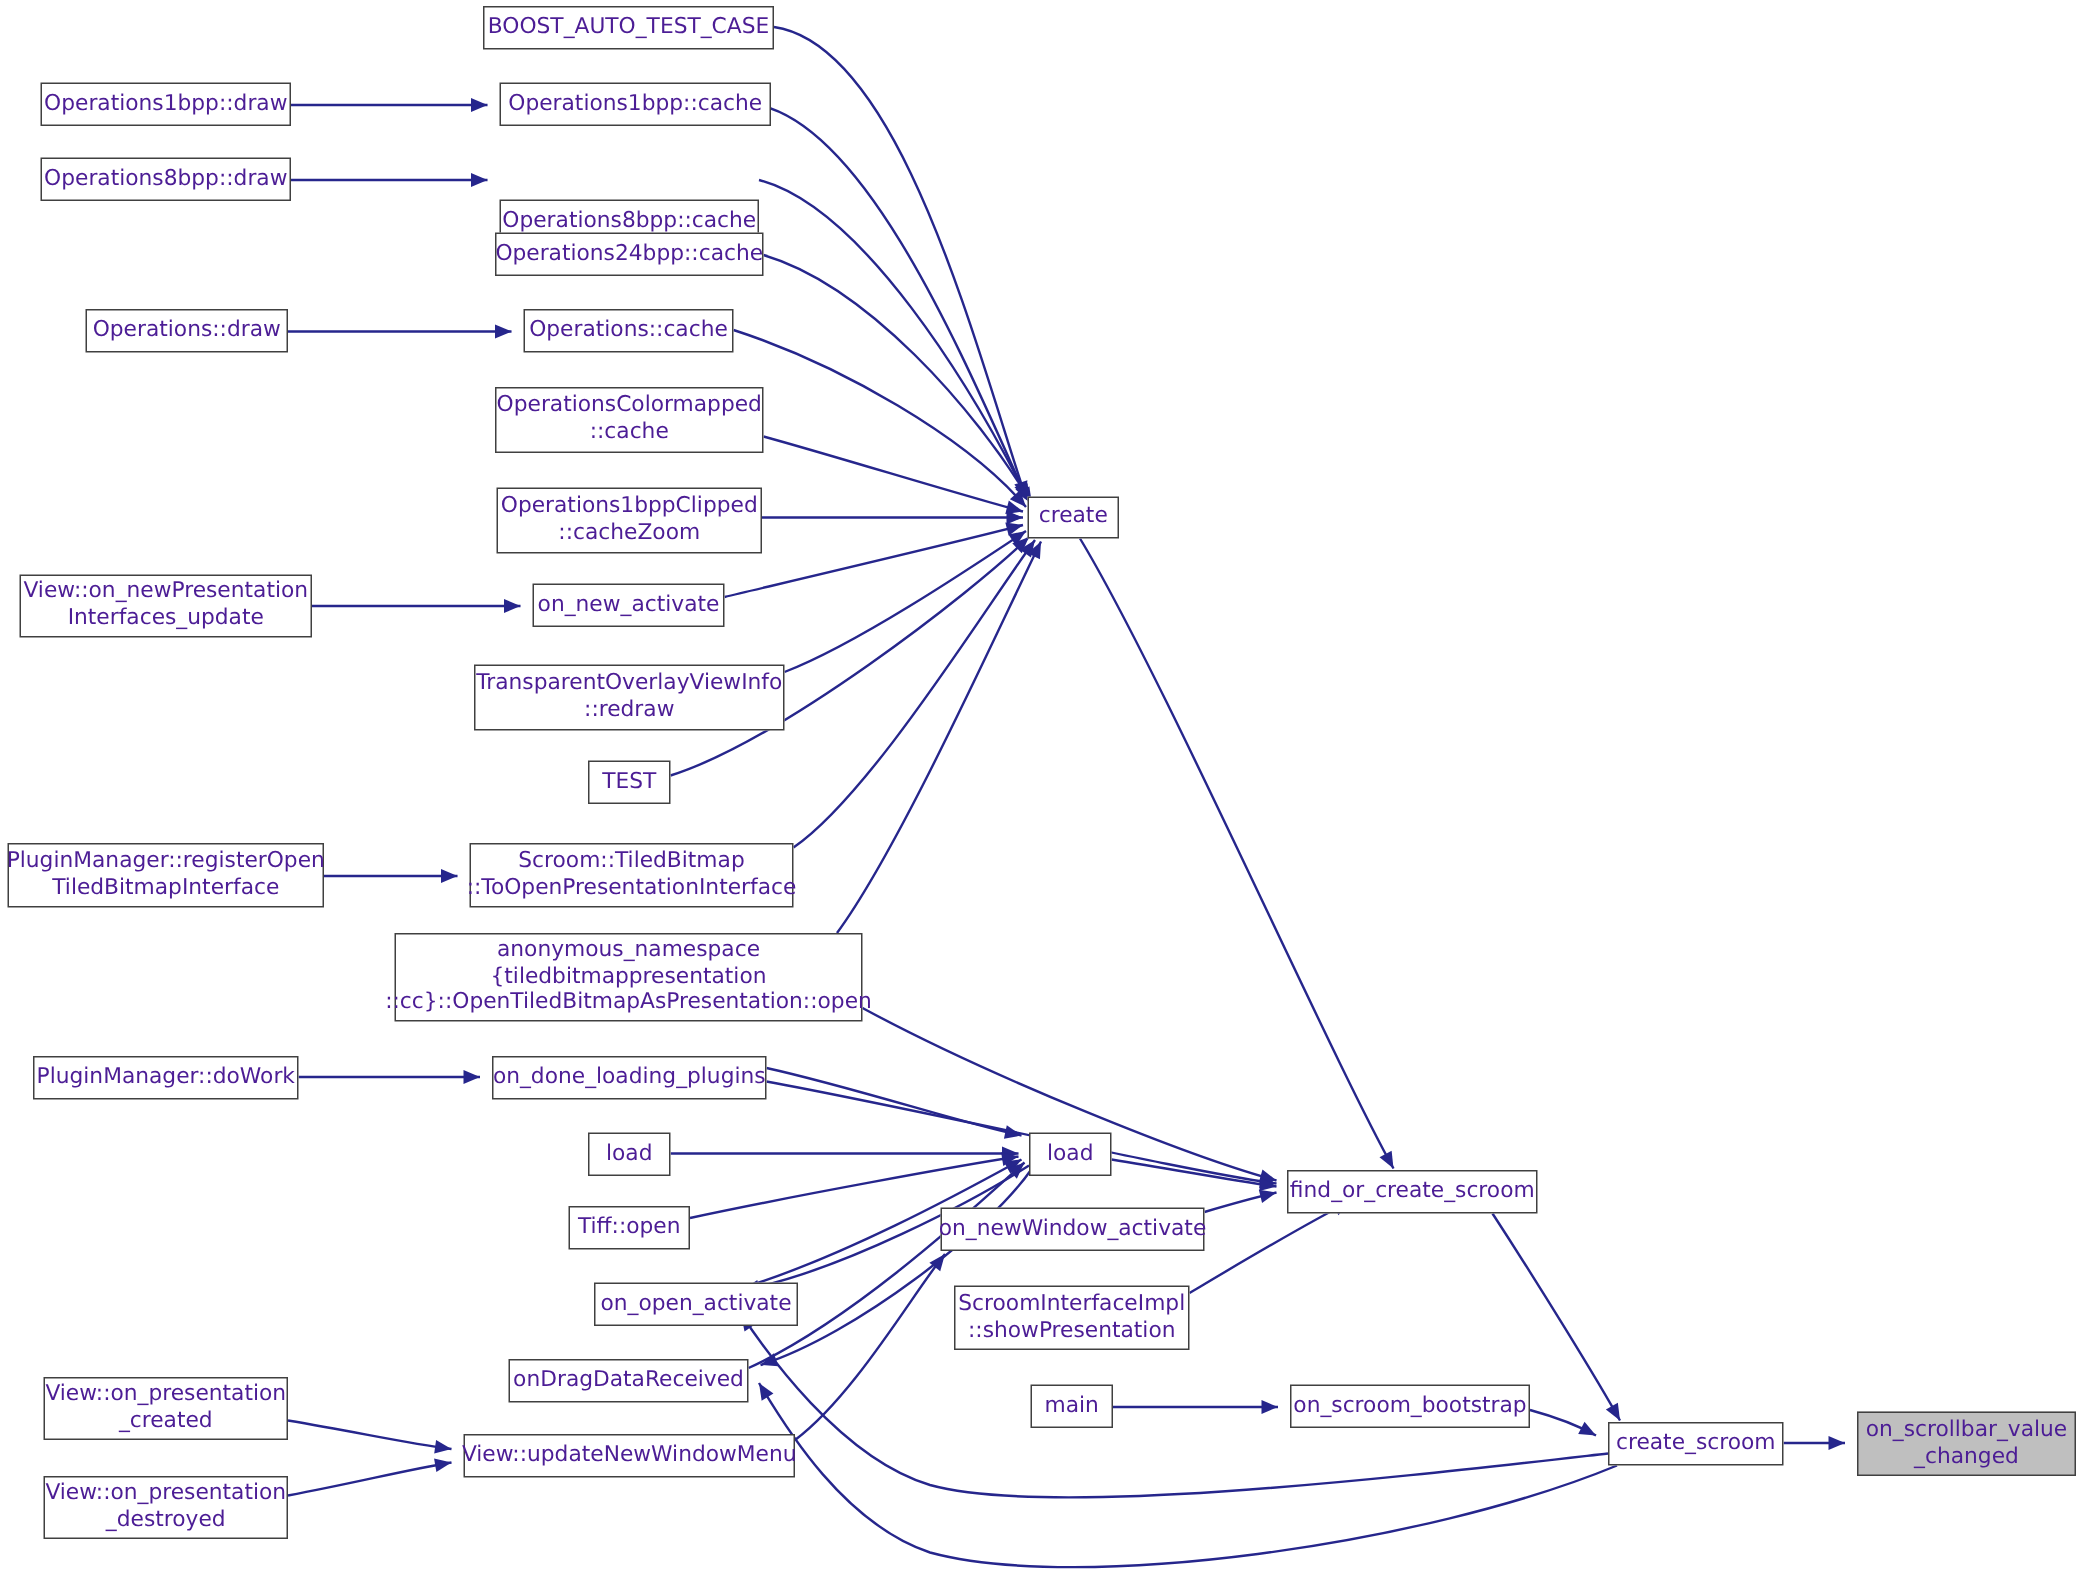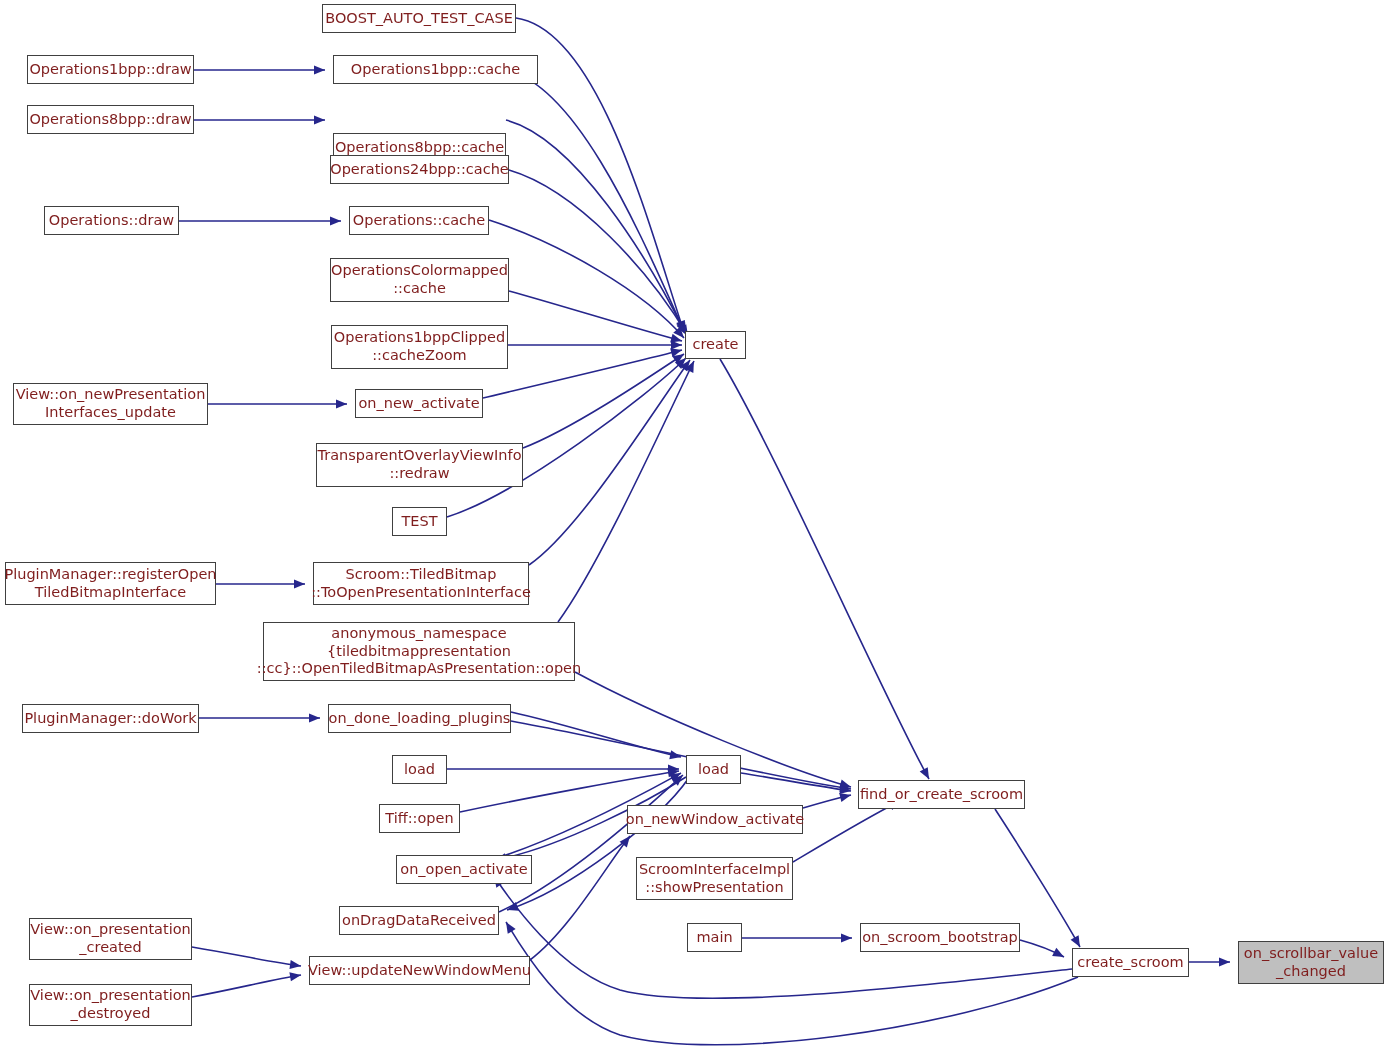--- a/index.html
+++ b/index.html
@@ -22,21 +22,21 @@
     top: 0;
     width: 1388px;
     height: 1056px;
     pointer-events: none;
   }
   .node {
     position: absolute;
     box-sizing: border-box;
     border: 1px solid #404040;
     background: #ffffff;
-    color: #7f1d1d;
+    color: #4c1d95;
     font-size: 14.5px;
     line-height: 1.22;
     display: flex;
     align-items: center;
     justify-content: center;
     text-align: center;
     white-space: pre;
     padding: 0 4px;
     z-index: 5;
   }
@@ -126,25 +126,25 @@
       <polygon points="0,0 -11,-4.6 -11,4.6" fill="#26268c" transform="translate(1080,947) rotate(60.49932543694433)"></polygon>
       <path d="M1189,962 L1230,962" fill="none" stroke="#26268c" stroke-width="1.6"></path>
       <polygon points="0,0 -11,-4.6 -11,4.6" fill="#26268c" transform="translate(1230,962) rotate(0)"></polygon>
       <path d="M1072,969 C930,985 700,1012 620,990 C560,972 510,900 494,876" fill="none" stroke="#26268c" stroke-width="1.6"></path>
       <polygon points="0,0 -11,-4.6 -11,4.6" fill="#26268c" transform="translate(494,876) rotate(-124.05536448386215)"></polygon>
       <path d="M1078,977 C950,1030 720,1062 620,1035 C560,1015 520,945 506,922" fill="none" stroke="#26268c" stroke-width="1.6"></path>
       <polygon points="0,0 -11,-4.6 -11,4.6" fill="#26268c" transform="translate(506,922) rotate(-121.18817306593922)"></polygon>
     </svg>
 <div class="node" style="left: 322px; top: 4px; width: 194px; height: 29px;"><span>BOOST_AUTO_TEST_CASE</span></div>
     <div class="node" style="left: 27px; top: 55px; width: 167px; height: 29px;"><span>Operations1bpp::draw</span></div>
-    <div class="node" style="left: 333px; top: 55px; width: 205px; height: 29px;"><span>Operations1bpp::cache</span></div>
+    <div class="node" style="left: 333px; top: 55px; width: 181px; height: 29px;"><span>Operations1bpp::cache</span></div>
     <div class="node" style="left: 27px; top: 105px; width: 167px; height: 29px;"><span>Operations8bpp::draw</span></div>
     <div class="node" style="left: 333px; top: 105px; width: 173px; height: 29px; margin-top: 28px;"><span>Operations8bpp::cache</span></div>
     <div class="node" style="left: 330px; top: 155px; width: 179px; height: 29px;"><span>Operations24bpp::cache</span></div>
-    <div class="node" style="left: 44px; top: 206px; width: 135px; height: 29px;"><span>Operations::draw</span></div>
+    <div class="node" style="left: 57px; top: 206px; width: 135px; height: 29px;"><span>Operations::draw</span></div>
     <div class="node" style="left: 349px; top: 206px; width: 140px; height: 29px;"><span>Operations::cache</span></div>
     <div class="node" style="left: 330px; top: 258px; width: 179px; height: 44px;"><span>OperationsColormapped
 ::cache</span></div>
     <div class="node" style="left: 331px; top: 325px; width: 177px; height: 44px;"><span>Operations1bppClipped
 ::cacheZoom</span></div>
     <div class="node" style="left: 13px; top: 383px; width: 195px; height: 42px;"><span>View::on_newPresentation
 Interfaces_update</span></div>
     <div class="node" style="left: 355px; top: 389px; width: 128px; height: 29px; text-align: right;"><span>on_new_activate</span></div>
     <div class="node" style="left: 316px; top: 443px; width: 207px; height: 44px;"><span>TransparentOverlayViewInfo
 ::redraw</span></div>

